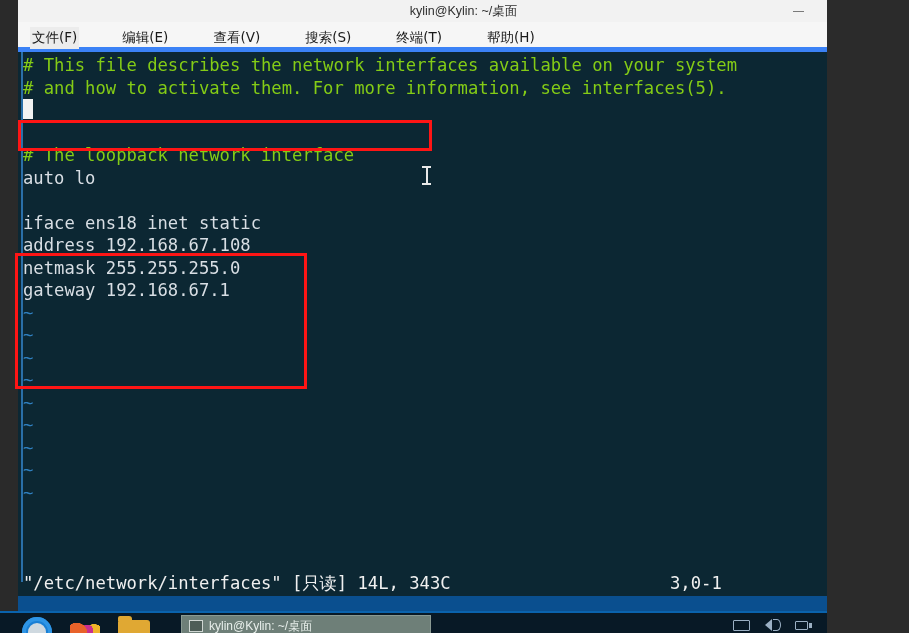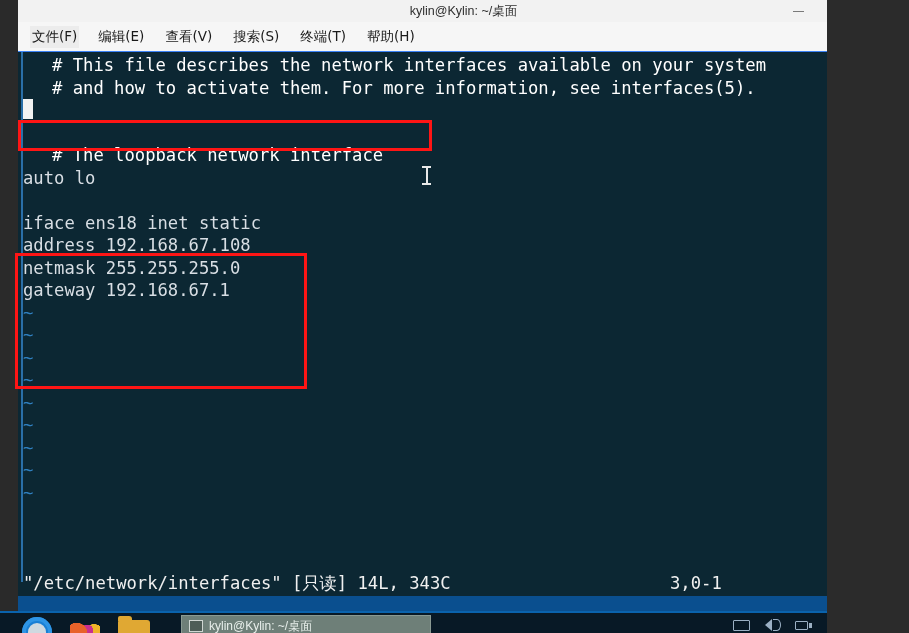--- a/index.html
+++ b/index.html
@@ -104,25 +104,26 @@
   }
   .glyph-close::before { transform: rotate(45deg); }
   .glyph-close::after  { transform: rotate(-45deg); }
 
   
   .menubar {
     position: absolute;
     left: 0; top: 22px;
     width: 891px; height: 30px;
     background: #f6f6f6;
-    border-bottom: 1px solid #3b82f6;
-    display: flex;
-    align-items: center;
+    border-bottom: 5px solid #3b82f6;
+    display: flex;
+    align-items: flex-end;
     padding-left: 14px;
     box-sizing: border-box;
+    gap: 24px;
   }
   .menu-item {
     font-size: 13.5px;
     color: #1a1a1a;
     margin-right: 21px;
     font-family: "DejaVu Sans", sans-serif;
     white-space: nowrap;
     cursor: default;
   }
   .menu-item:first-child {
@@ -161,21 +162,21 @@
   }
   .line {
     height: 22.5px;
     line-height: 22.5px;
     font-family: "DejaVu Sans Mono", monospace;
     font-size: 17.2px;
     letter-spacing: 0px;
     white-space: pre;
     color: #d8dee4;
   }
-  .line.comment { color: #ffffff; padding-left: 29px; }
+  .line.comment { color: #84cc16; }
   .line.tilde   { color: #2f7fbf; }
   .line.blank   { color: transparent; }
 
   
   .blockcursor {
     position: absolute;
     left: 5px;
     top: 47px;
     width: 10px;
     height: 20px;

